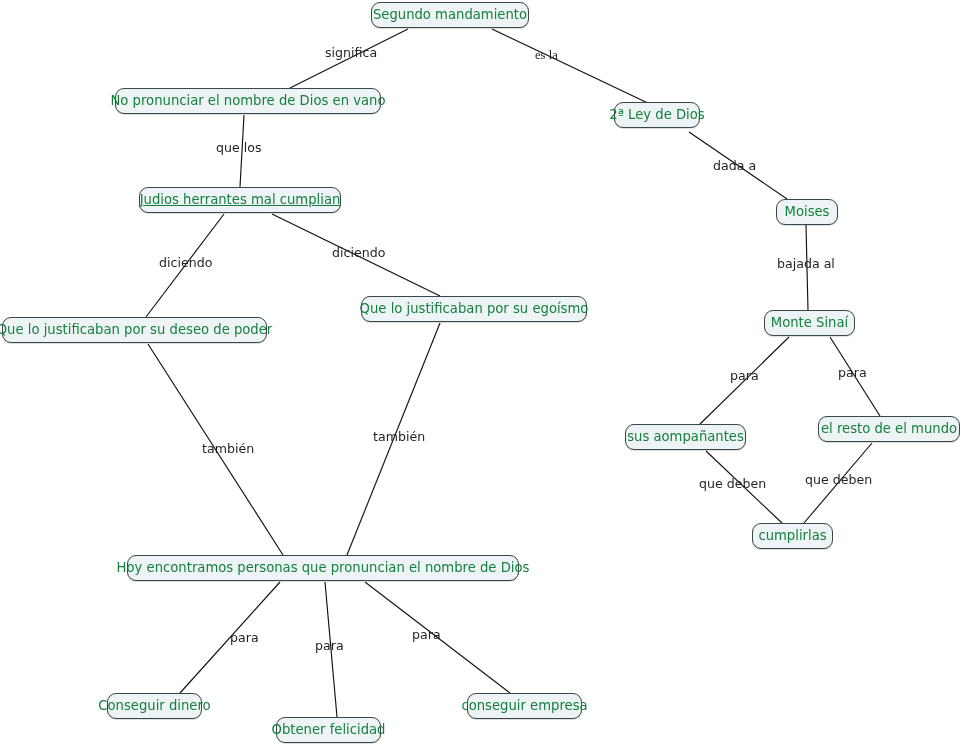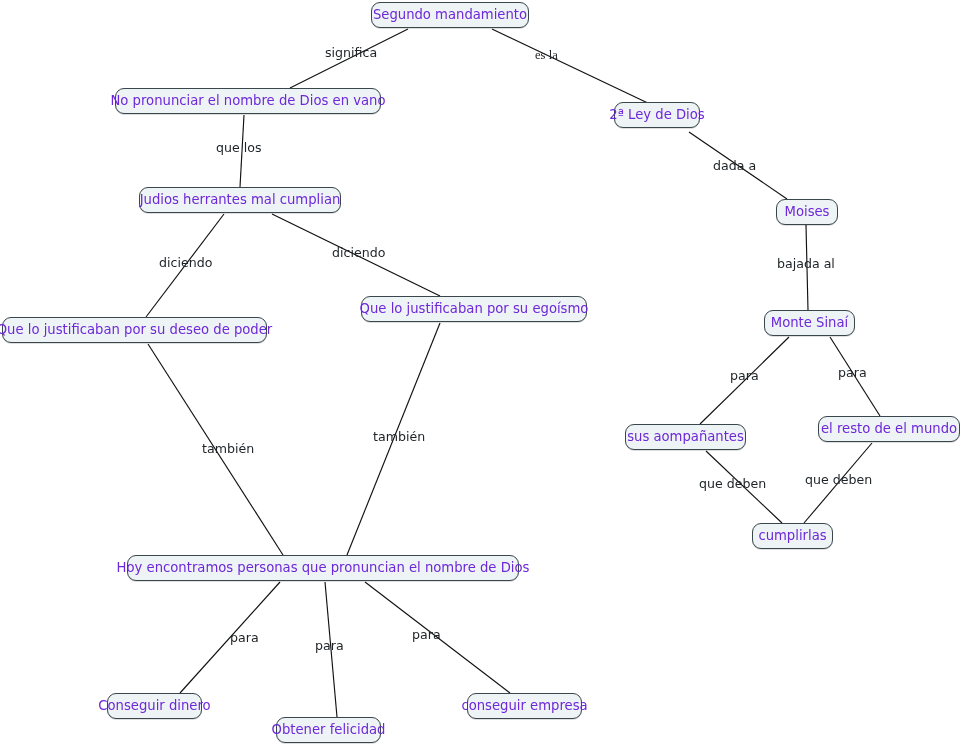--- a/index.html
+++ b/index.html
@@ -22,21 +22,21 @@
     width: 962px;
     height: 744px;
     pointer-events: none;
   }
   .node {
     position: absolute;
     box-sizing: border-box;
     background: #eef4f5;
     border: 1.3px solid #39464b;
     border-radius: 9px;
-    color: #6d28d9;
+    color: #15803d;
     font-size: 13.2px;
     line-height: 1;
     white-space: nowrap;
     display: flex;
     align-items: center;
     justify-content: center;
     padding: 0 21px;
     height: 26px;
     box-shadow: 0 1px 0 rgba(0,0,0,0.13);
   }
@@ -69,21 +69,21 @@
       <line x1="872" y1="443" x2="804" y2="523" stroke="#111111" stroke-width="1.15"></line>
       <line x1="280" y1="582" x2="180" y2="693" stroke="#111111" stroke-width="1.15"></line>
       <line x1="325" y1="582" x2="337" y2="717" stroke="#111111" stroke-width="1.15"></line>
       <line x1="365" y1="582" x2="510" y2="693" stroke="#111111" stroke-width="1.15"></line>
     </svg>
   <div id="node-layer">
       <div class="node" style="left: 371px; top: 2px; width: 158px;">Segundo mandamiento</div>
       <div class="node" style="left: 115px; top: 88px; width: 266px;">No pronunciar el nombre de Dios en vano</div>
       <div class="node" style="left: 614px; top: 102px; width: 86px;">2ª Ley de Dios</div>
       <div class="node" style="left: 776px; top: 199px; width: 62px;">Moises</div>
-      <div class="node" style="left: 139px; top: 187px; width: 202px;">Judios herrantes mal cumplian</div>
+      <div class="node" style="left: 139px; top: 187px; width: 202px; text-decoration: underline;">Judios herrantes mal cumplian</div>
       <div class="node" style="left: 2px; top: 317px; width: 265px;">Que lo justificaban por su deseo de poder</div>
       <div class="node" style="left: 361px; top: 296px; width: 226px;">Que lo justificaban por su egoísmo</div>
       <div class="node" style="left: 764px; top: 310px; width: 91px;">Monte Sinaí</div>
       <div class="node" style="left: 625px; top: 424px; width: 121px;">sus aompañantes</div>
       <div class="node" style="left: 818px; top: 416px; width: 142px;">el resto de el mundo</div>
       <div class="node" style="left: 752px; top: 523px; width: 81px;">cumplirlas</div>
       <div class="node" style="left: 127px; top: 555px; width: 392px;">Hoy encontramos personas que pronuncian el nombre de Dios</div>
       <div class="node" style="left: 107px; top: 693px; width: 95px;">Conseguir dinero</div>
       <div class="node" style="left: 276px; top: 717px; width: 105px;">Obtener felicidad</div>
       <div class="node" style="left: 467px; top: 693px; width: 115px;">conseguir empresa</div>

